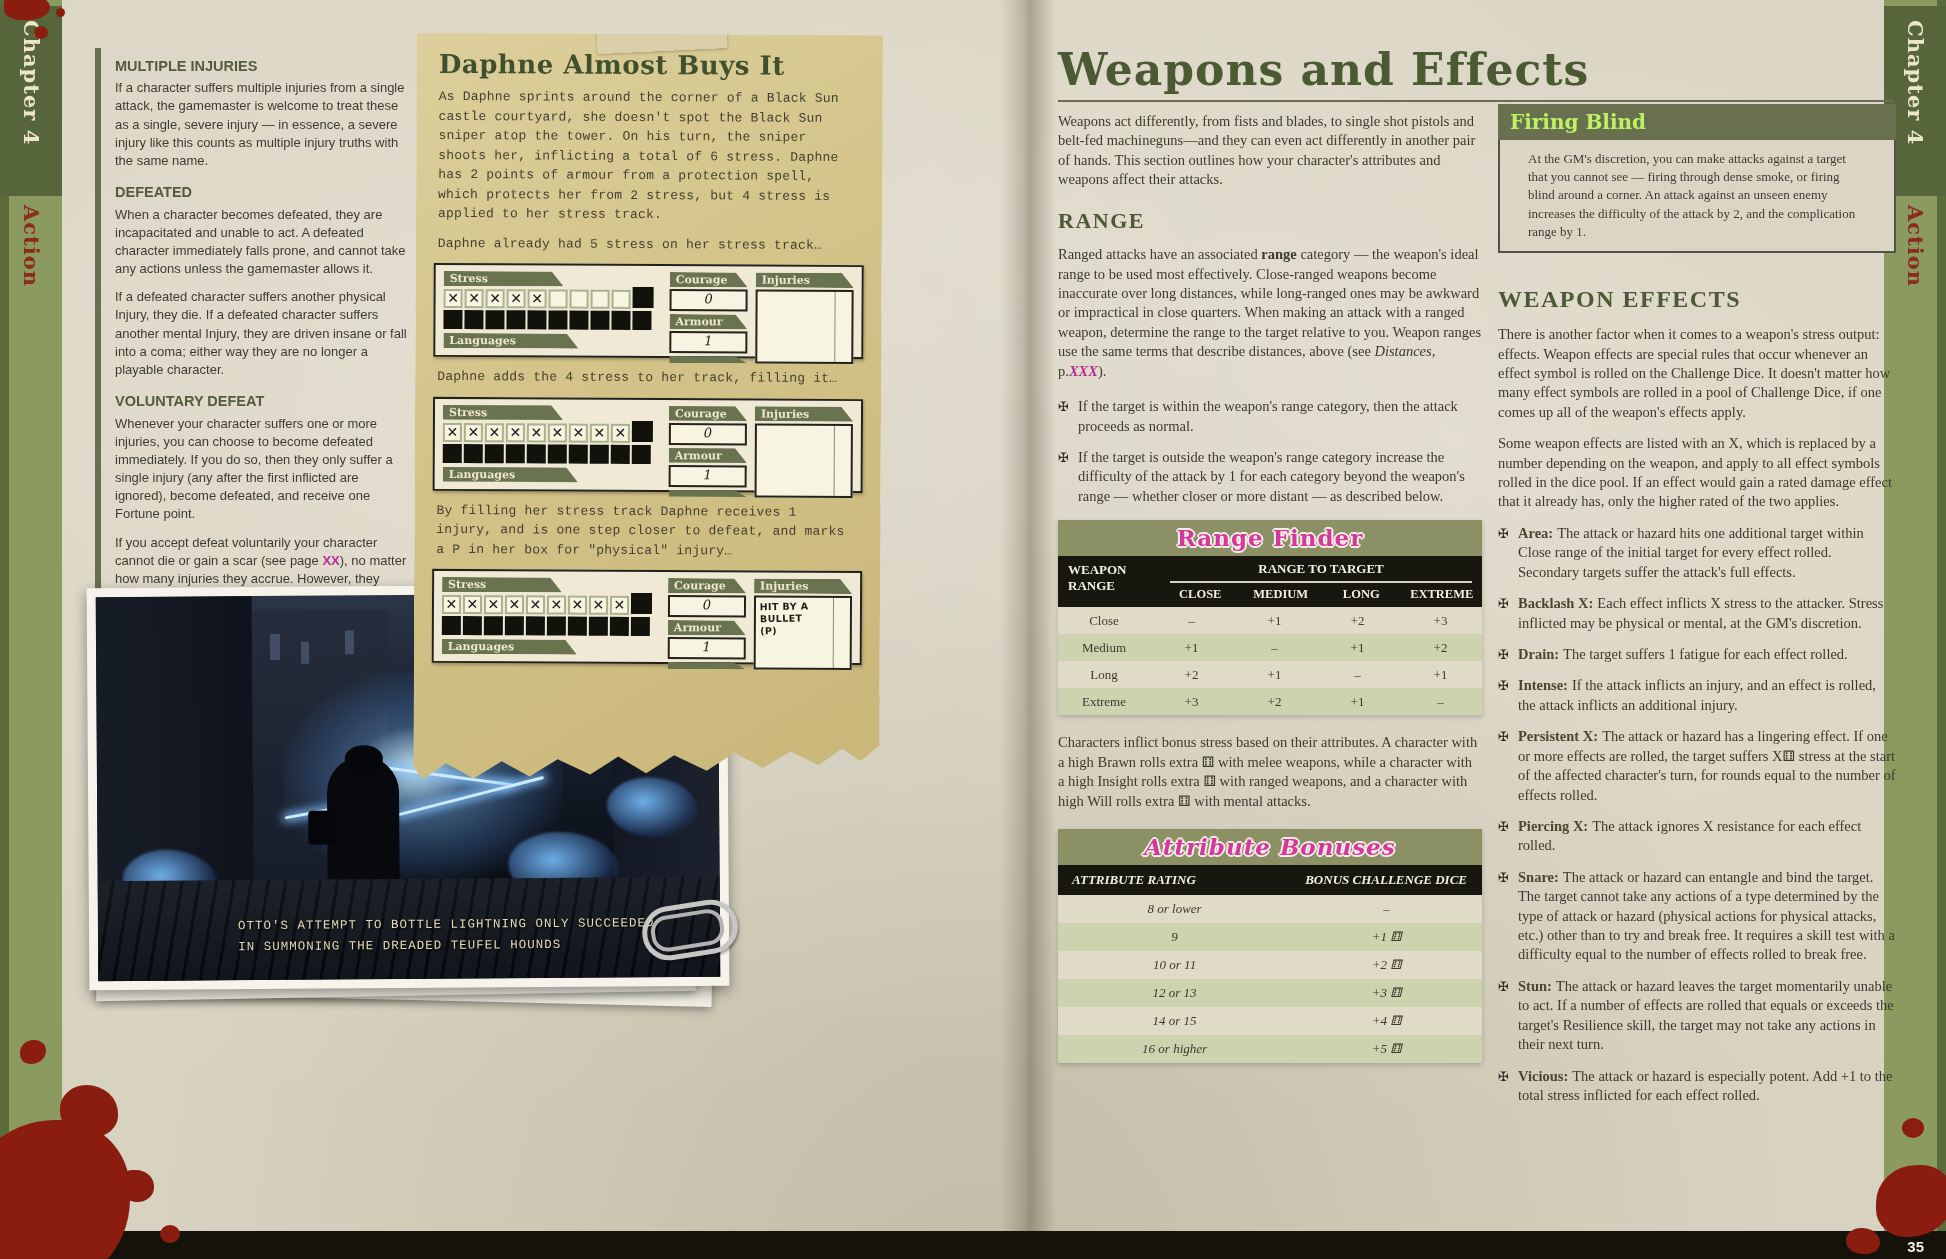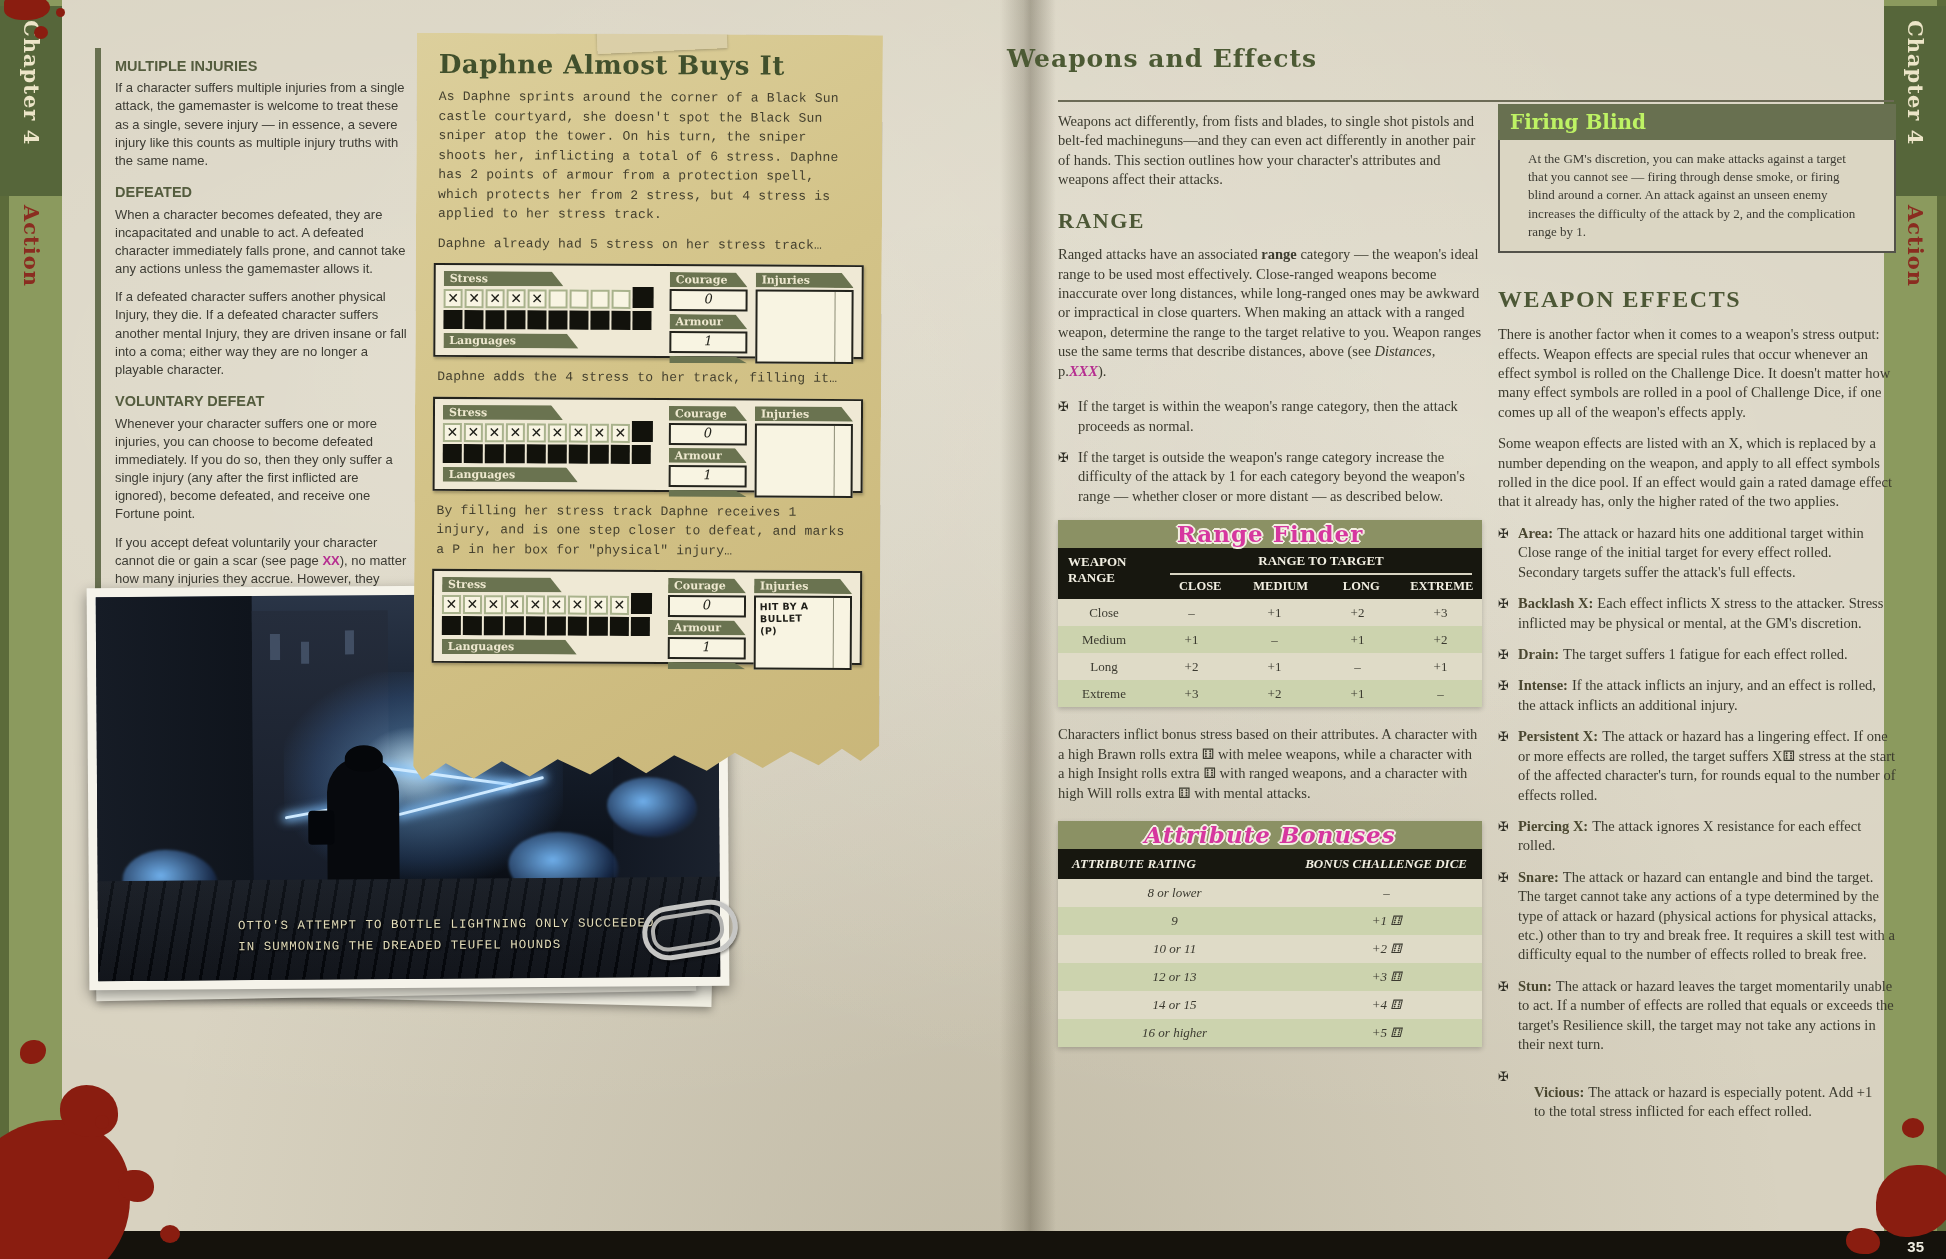--- a/index.html
+++ b/index.html
@@ -114,32 +114,32 @@
     background:
      repeating-linear-gradient(100deg,rgba(120,130,150,.12) 0 14px,transparent 14px 17px),
      linear-gradient(#10141a,#04060a);}
   .caption{position:absolute;left:140px;bottom:22px;font-family:"Liberation Mono",monospace;
     font-size:12.5px;letter-spacing:1px;color:#e3dcb8;text-shadow:1px 1px 2px #000;line-height:1.7;}
   .clip{position:absolute;left:642px;top:903px;width:96px;height:54px;z-index:6;transform:rotate(-9deg);}
   .clip .o{position:absolute;inset:0;border:5px solid #c6c6c4;border-radius:27px;
     box-shadow:1px 2px 3px rgba(0,0,0,.4);}
   .clip .i{position:absolute;inset:9px 14px 9px 9px;border:4px solid #b2b2b0;border-radius:16px;}
   
-  .rp-title{position:absolute;left:1007px;top:44px;color:#4c5a34;font-size:25px;letter-spacing:1px;z-index:4;}
+  .rp-title{position:absolute;left:1058px;top:44px;color:#4c5a34;font-size:44px;letter-spacing:1px;z-index:4;}
   .rp-rule{position:absolute;left:1058px;top:100px;width:836px;height:2px;background:#6c6b56;z-index:4;}
   .col{position:absolute;z-index:4;}
   .col.lc{left:1058px;top:112px;width:424px;}
   .col.rc{left:1498px;top:104px;width:398px;}
   .col p{margin:0 0 12px;}
   .bullet-item{display:flex;margin:0 0 12px;}
   .cross{flex:none;width:20px;font-size:13px;color:#2e2d24;padding-top:1px;font-family:"DejaVu Sans",sans-serif;}
   .effect-label{color:#4a4730;margin-right:4px;}
   
   .gtable{width:100%;margin:14px 0 18px;box-shadow:0 2px 5px rgba(0,0,0,.2);}
-  .tbl-band{background:#8b9164;height:28px;display:flex;align-items:center;justify-content:center;text-align:center;}
+  .tbl-band{background:#8b9164;height:36px;display:flex;align-items:center;justify-content:center;text-align:center;}
   .tbl-title{font-size:23px;color:#d6379f;letter-spacing:1px;
     text-shadow:-2px 0 0 #f3efe2,2px 0 0 #f3efe2,0 -2px 0 #f3efe2,0 2px 0 #f3efe2,
       -1px -1px 0 #f3efe2,1px 1px 0 #f3efe2,1px -1px 0 #f3efe2,-1px 1px 0 #f3efe2;}
   .rf-head{display:grid;grid-template-columns:92px 1fr;background:#17170f;color:#f2efe2;gap:10px;}
   .rf-corner{padding:6px 0 6px 10px;font-weight:700;font-size:13px;line-height:1.25;}
   .rf-right{display:flex;flex-direction:column;}
   .rf-span{text-align:center;font-weight:700;font-size:13px;padding:4px 0 3px;
     border-bottom:2px solid #d8d4c2;margin:0 10px;}
   .rf-cols{display:grid;grid-template-columns:repeat(4,1fr);font-weight:700;font-size:12.5px;
     text-align:center;padding:3px 0 5px;}
@@ -518,21 +518,21 @@
     <div class="bullet-item">
       <span class="cross">✠</span>
       <p style="margin:0;"><b class="effect-label">Snare:</b><span>The attack or hazard can entangle and bind the target. The target cannot take any actions of a type determined by the type of attack or hazard (physical actions for physical attacks, etc.) other than to try and break free. It requires a skill test with a difficulty equal to the number of effects rolled to break free.</span></p>
     </div>
     <div class="bullet-item">
       <span class="cross">✠</span>
       <p style="margin:0;"><b class="effect-label">Stun:</b><span>The attack or hazard leaves the target momentarily unable to act. If a number of effects are rolled that equals or exceeds the target's Resilience skill, the target may not take any actions in their next turn.</span></p>
     </div>
     <div class="bullet-item">
       <span class="cross">✠</span>
-      <p style="margin:16px;"><b class="effect-label">Vicious:</b><span>The attack or hazard is especially potent. Add +1 to the total stress inflicted for each effect rolled.</span></p>
+      <p style="margin:0;"><b class="effect-label">Vicious:</b><span>The attack or hazard is especially potent. Add +1 to the total stress inflicted for each effect rolled.</span></p>
     </div>
   </div>
 
   <div class="blood" style="left:-40px;top:1120px;width:170px;height:170px;border-radius:58% 42% 55% 45%;"></div>
   <div class="blood" style="left:60px;top:1085px;width:58px;height:52px;border-radius:50% 60% 45% 55%;"></div>
   <div class="blood" style="left:20px;top:1040px;width:26px;height:24px;border-radius:55% 45% 60% 40%;"></div>
   <div class="blood" style="left:118px;top:1170px;width:36px;height:32px;border-radius:45% 55% 50% 60%;"></div>
   <div class="blood" style="left:160px;top:1225px;width:20px;height:18px;border-radius:50%;"></div>
   <div class="blood" style="left:95px;top:1115px;width:14px;height:14px;border-radius:50%;"></div>
   <div class="blood" style="left:4px;top:-6px;width:46px;height:26px;border-radius:40% 60% 55% 45%;"></div>

